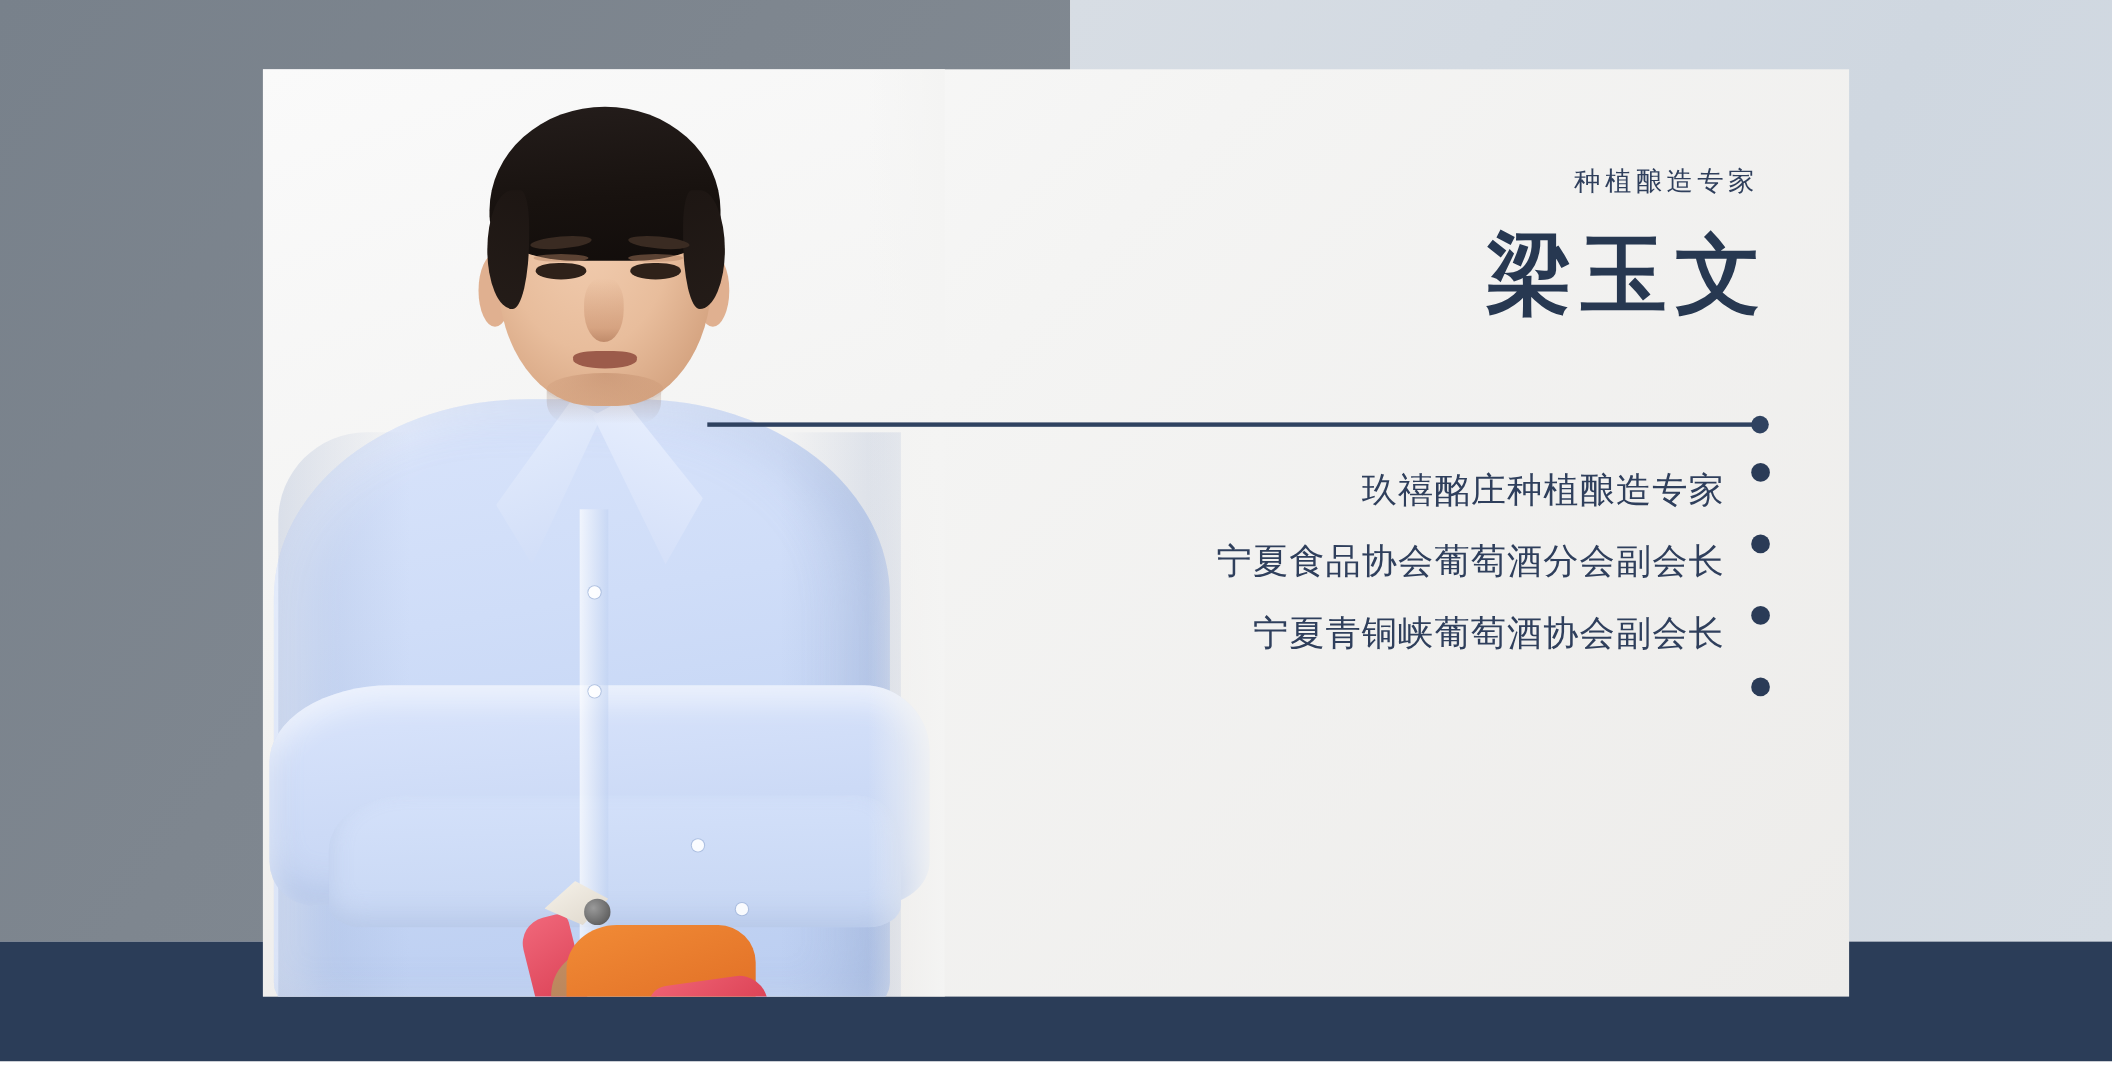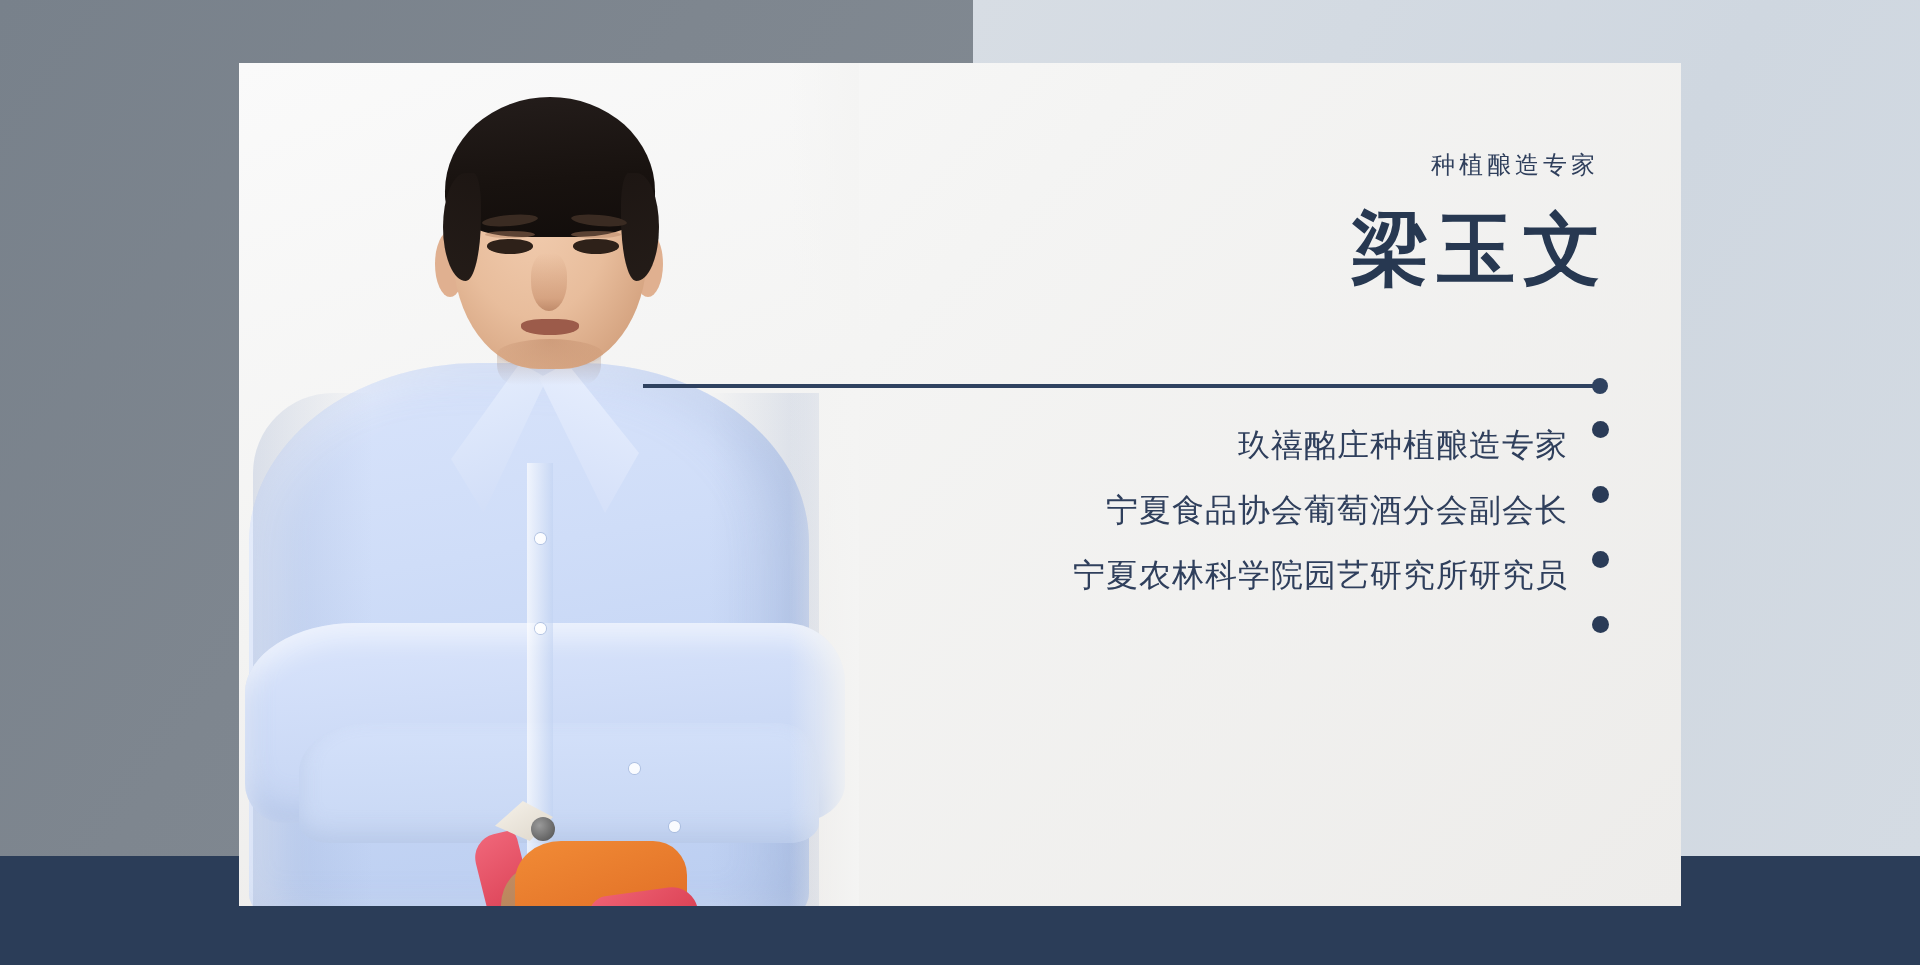--- a/index.html
+++ b/index.html
@@ -411,21 +411,21 @@
     <div class="credentials">
       <div class="cred-row">
         <span class="cred-text">玖禧酩庄种植酿造专家</span>
         <span class="cred-bullet"></span>
       </div>
       <div class="cred-row">
         <span class="cred-text">宁夏食品协会葡萄酒分会副会长</span>
         <span class="cred-bullet"></span>
       </div>
       <div class="cred-row">
-        <span class="cred-text">宁夏农林科学院园艺研究所研究员</span>
+        <span class="cred-text">宁夏青铜峡葡萄酒协会副会长</span>
         <span class="cred-bullet"></span>
       </div>
       <div class="cred-row">
         <span class="cred-bullet"></span>
       </div>
     </div>
 
   </div>
 </div>
 

